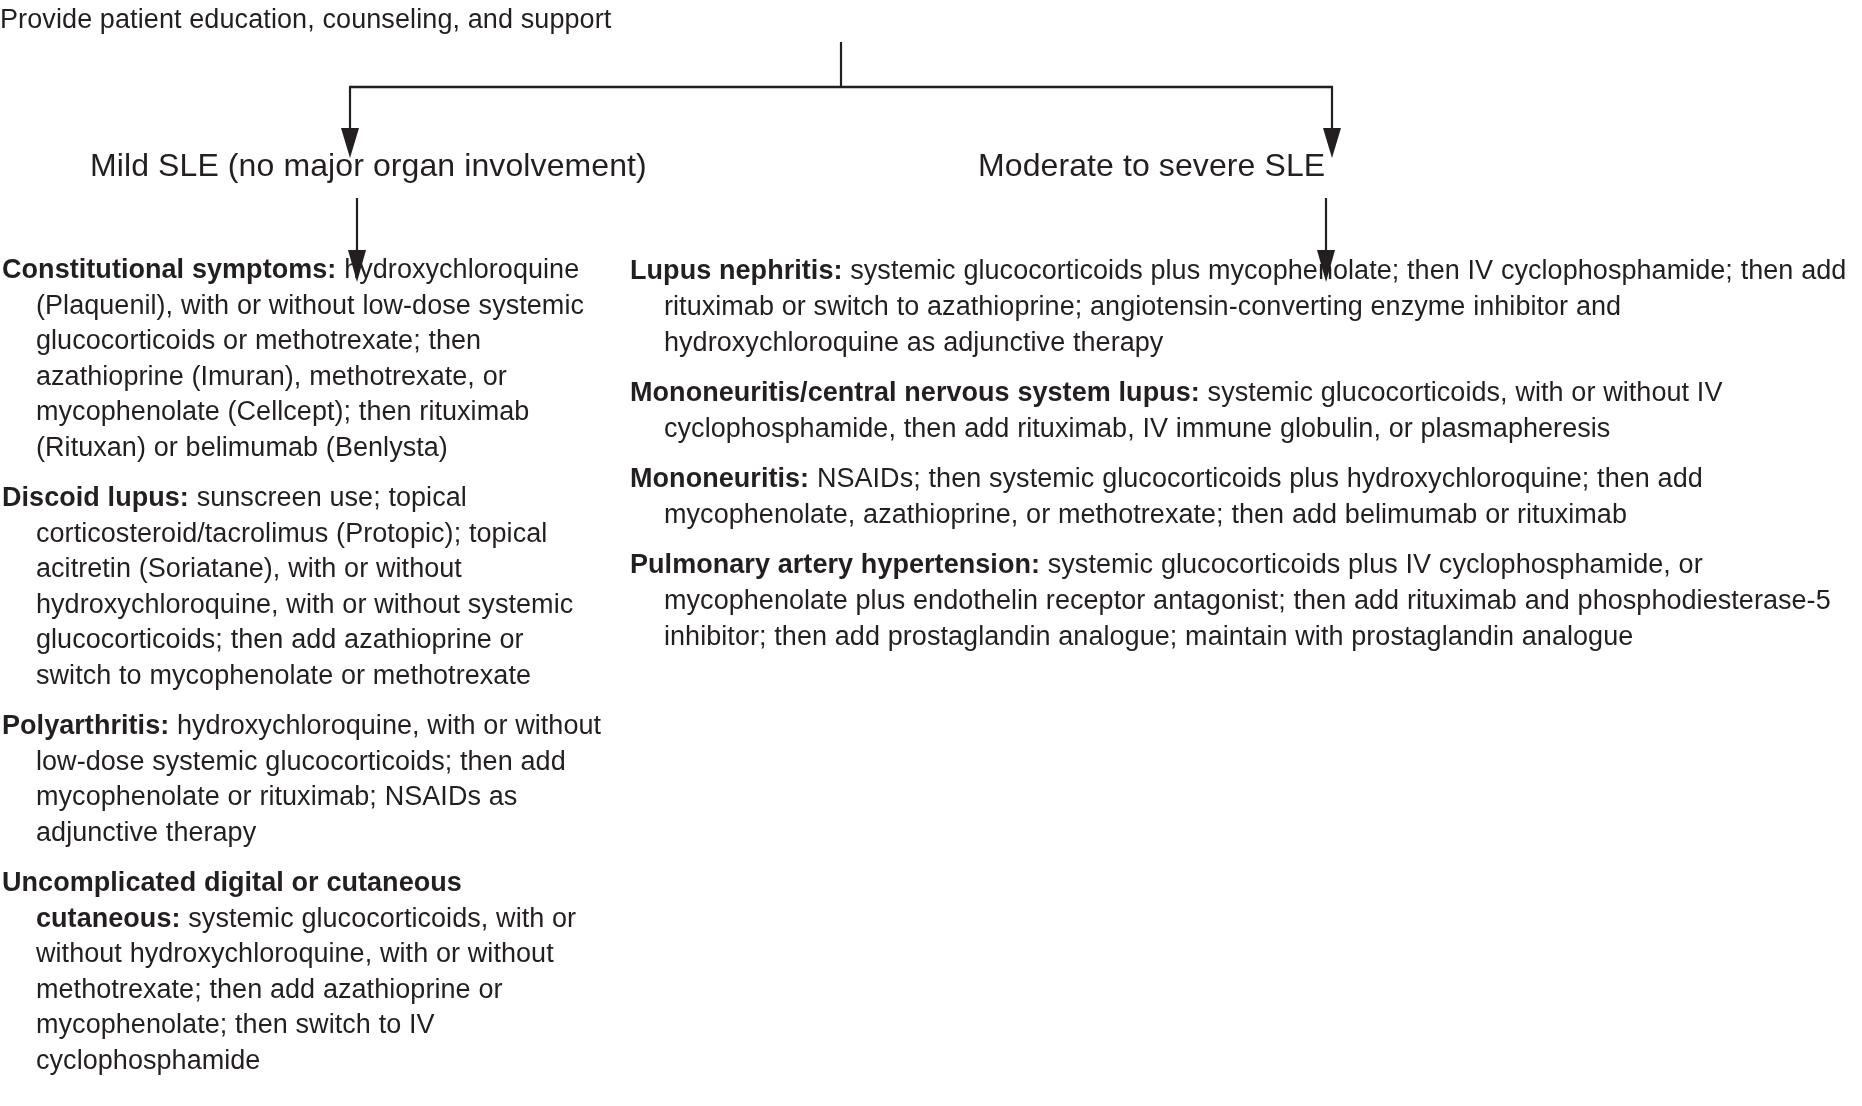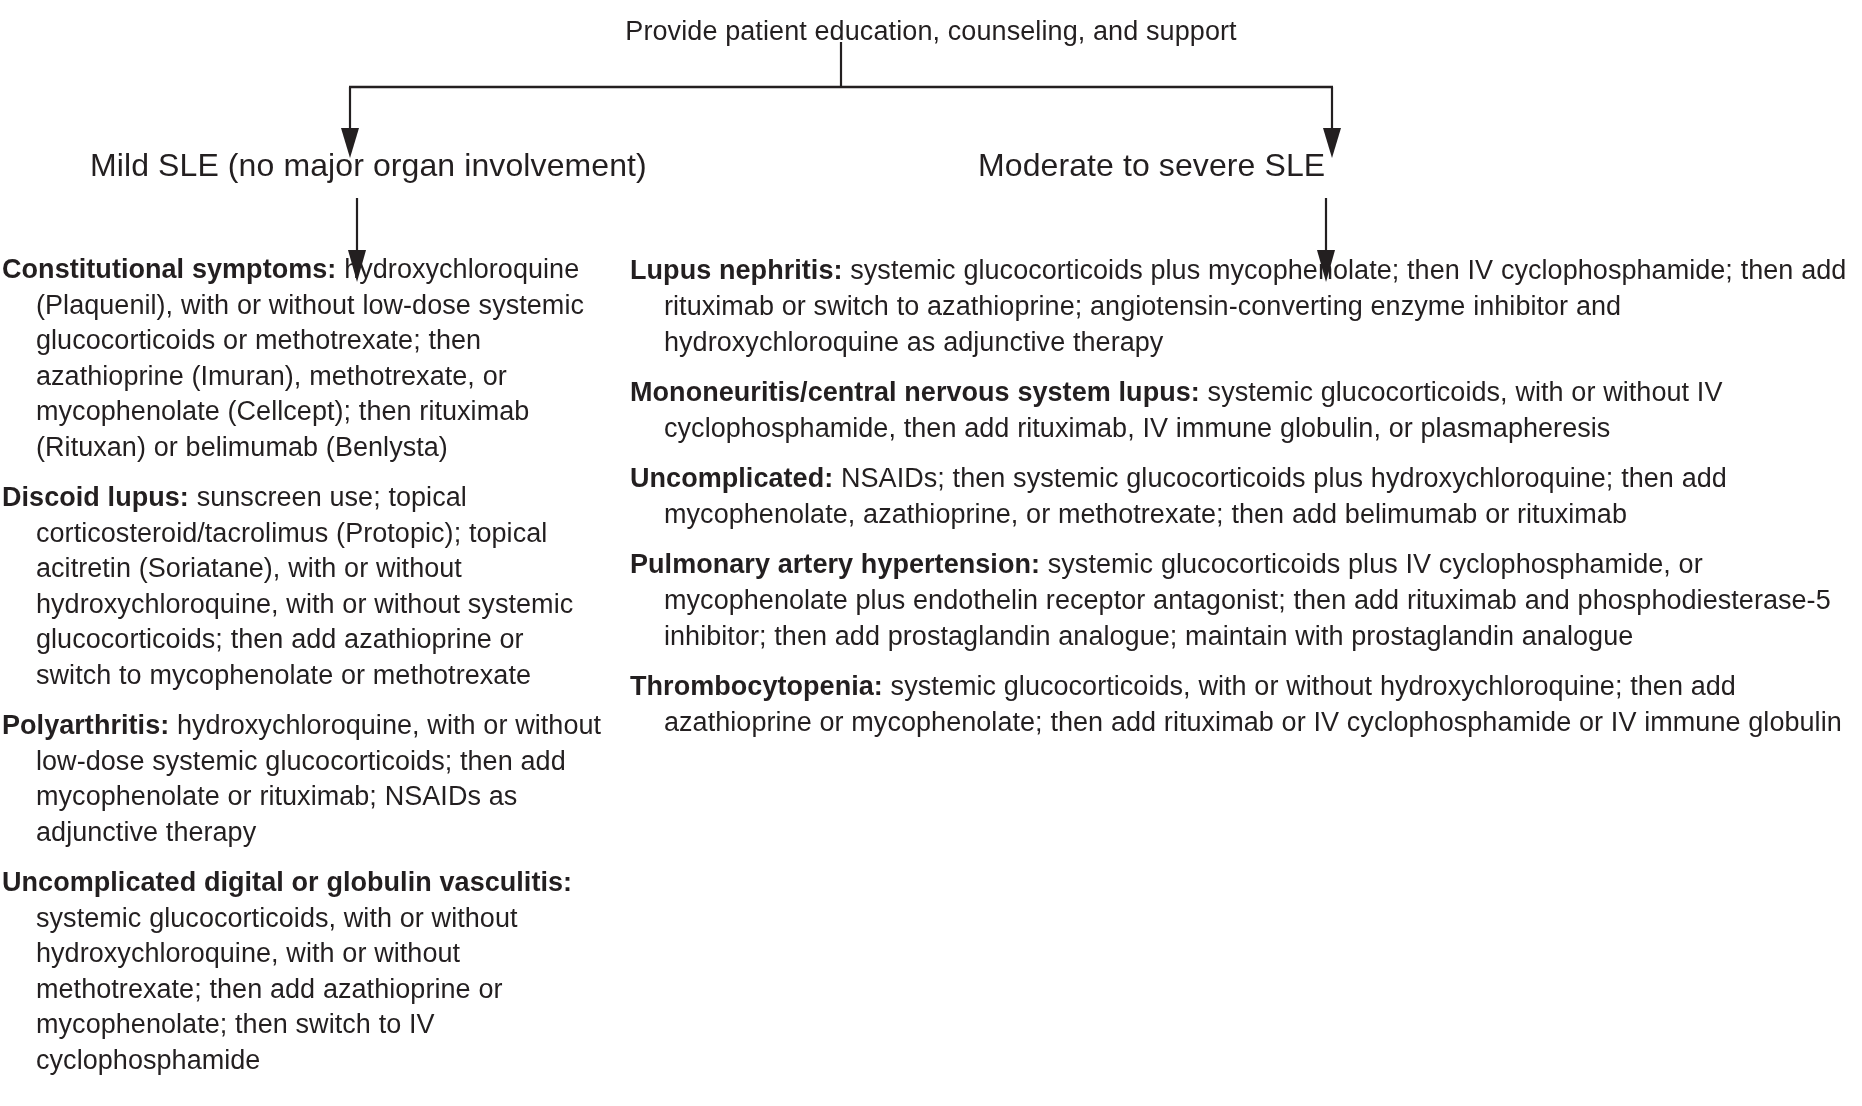--- a/index.html
+++ b/index.html
@@ -22,24 +22,24 @@
     left: 0;
     top: 0;
     width: 1862px;
     height: 300px;
     pointer-events: none;
   }
 
   
   .root-label {
     position: absolute;
-    top: 14px;
+    top: 2px;
     left: 0;
     width: 1862px;
-    text-align: center;
+    text-align: left;
     font-size: 27px;
     line-height: 34px;
     letter-spacing: .1px;
   }
 
   
   .branch-label {
     position: absolute;
     font-size: 32px;
     line-height: 34px;
@@ -108,24 +108,23 @@
 
 <div class="branch-label branch-left">Mild SLE (no major organ involvement)</div>
 <div class="branch-label branch-right">Moderate to severe SLE</div>
 
 <div class="columns">
 
   <div class="col col-left" id="left-col">
       <p class="entry"><span class="term">Constitutional symptoms:</span><span class="desc"> hydroxychloroquine (Plaquenil), with or without low-dose systemic glucocorticoids or methotrexate; then azathioprine (Imuran), methotrexate, or mycophenolate (Cellcept); then rituximab (Rituxan) or belimumab (Benlysta)</span></p>
       <p class="entry"><span class="term">Discoid lupus:</span><span class="desc"> sunscreen use; topical corticosteroid/tacrolimus (Protopic); topical acitretin (Soriatane), with or without hydroxychloroquine, with or without systemic glucocorticoids; then add azathioprine or switch to mycophenolate or methotrexate</span></p>
       <p class="entry"><span class="term">Polyarthritis:</span><span class="desc"> hydroxychloroquine, with or without low-dose systemic glucocorticoids; then add mycophenolate or rituximab; NSAIDs as adjunctive therapy</span></p>
-      <p class="entry"><span class="term">Uncomplicated digital or globulin vasculitis:</span><span class="desc"> systemic glucocorticoids, with or without hydroxychloroquine, with or without methotrexate; then add azathioprine or mycophenolate; then switch to IV cyclophosphamide</span></p>
+      <p class="entry"><span class="term">Uncomplicated digital or cutaneous cutaneous:</span><span class="desc"> systemic glucocorticoids, with or without hydroxychloroquine, with or without methotrexate; then add azathioprine or mycophenolate; then switch to IV cyclophosphamide</span></p>
     </div>
 
   <div class="col col-right" id="right-col">
       <p class="entry"><span class="term">Lupus nephritis:</span><span class="desc"> systemic glucocorticoids plus mycophenolate; then IV cyclophosphamide; then add rituximab or switch to azathioprine; angiotensin-converting enzyme inhibitor and hydroxychloroquine as adjunctive therapy</span></p>
       <p class="entry"><span class="term">Mononeuritis/central nervous system lupus:</span><span class="desc"> systemic glucocorticoids, with or without IV cyclophosphamide, then add rituximab, IV immune globulin, or plasmapheresis</span></p>
-      <p class="entry"><span class="term">Uncomplicated:</span><span class="desc"> NSAIDs; then systemic glucocorticoids plus hydroxychloroquine; then add mycophenolate, azathioprine, or methotrexate; then add belimumab or rituximab</span></p>
+      <p class="entry"><span class="term">Mononeuritis:</span><span class="desc"> NSAIDs; then systemic glucocorticoids plus hydroxychloroquine; then add mycophenolate, azathioprine, or methotrexate; then add belimumab or rituximab</span></p>
       <p class="entry"><span class="term">Pulmonary artery hypertension:</span><span class="desc"> systemic glucocorticoids plus IV cyclophosphamide, or mycophenolate plus endothelin receptor antagonist; then add rituximab and phosphodiesterase-5 inhibitor; then add prostaglandin analogue; maintain with prostaglandin analogue</span></p>
-      <p class="entry"><span class="term">Thrombocytopenia:</span><span class="desc"> systemic glucocorticoids, with or without hydroxychloroquine; then add azathioprine or mycophenolate; then add rituximab or IV cyclophosphamide or IV immune globulin</span></p>
     </div>
 
 </div>
 
 </body></html>

